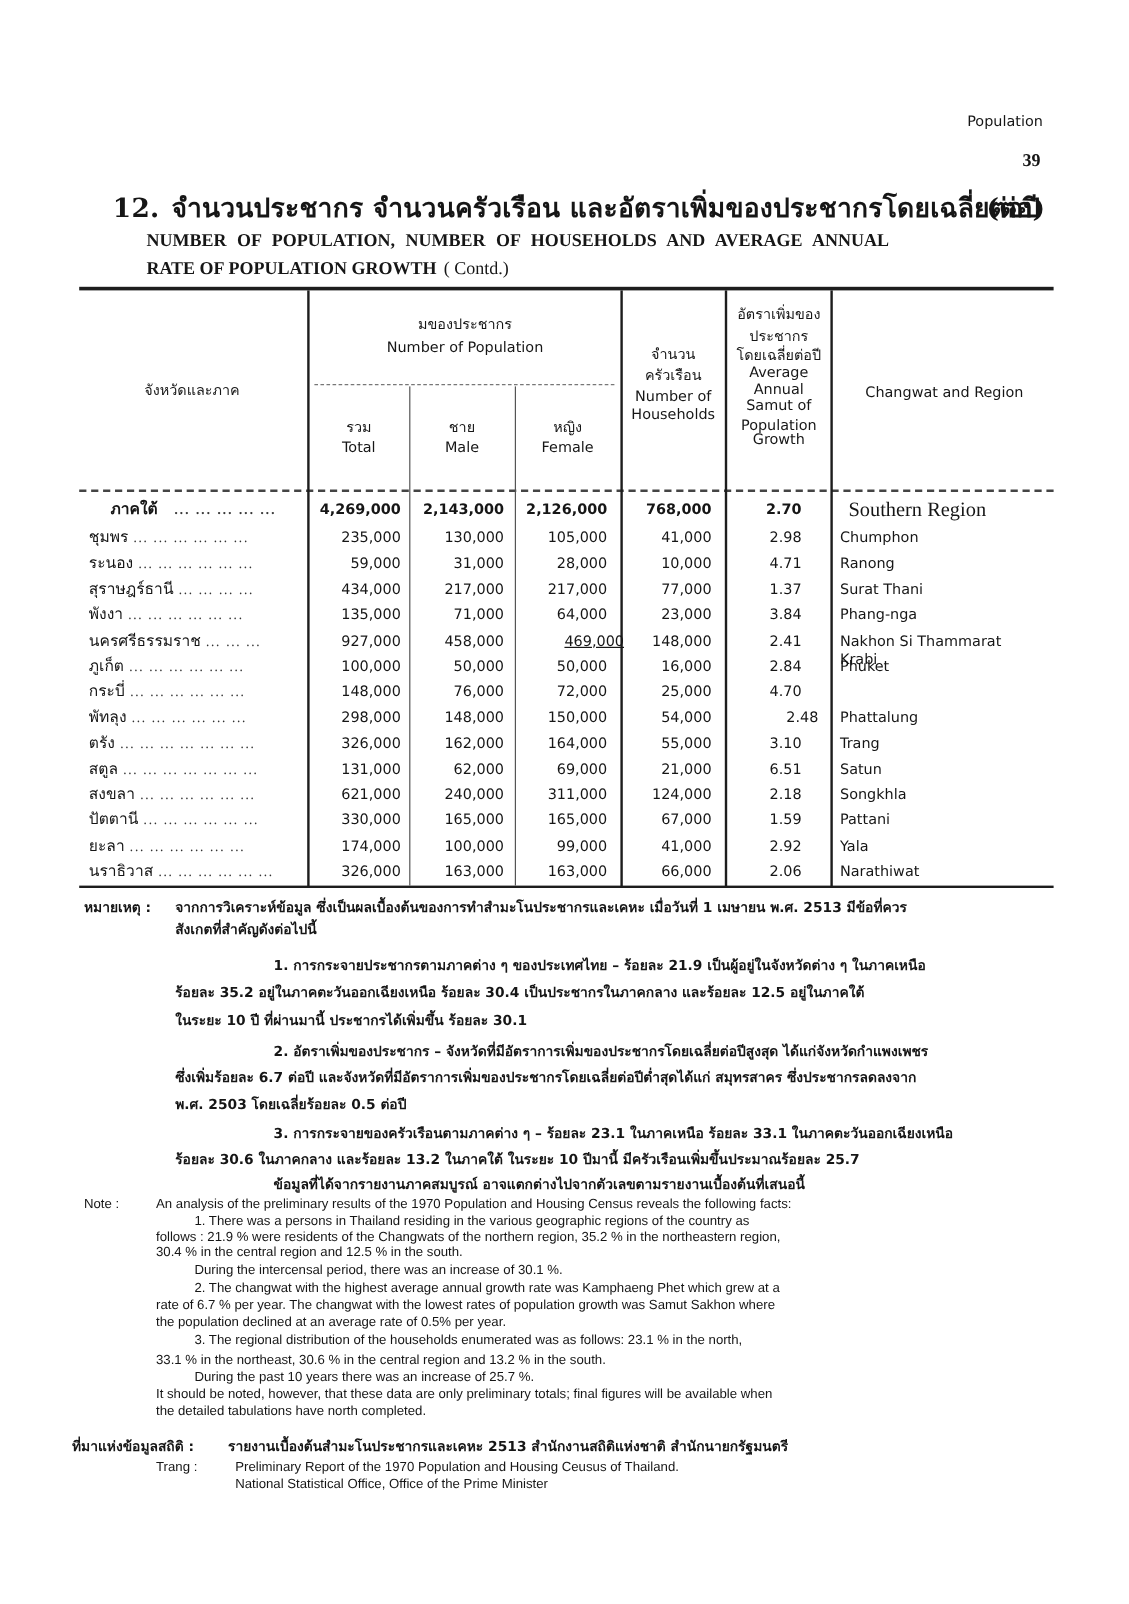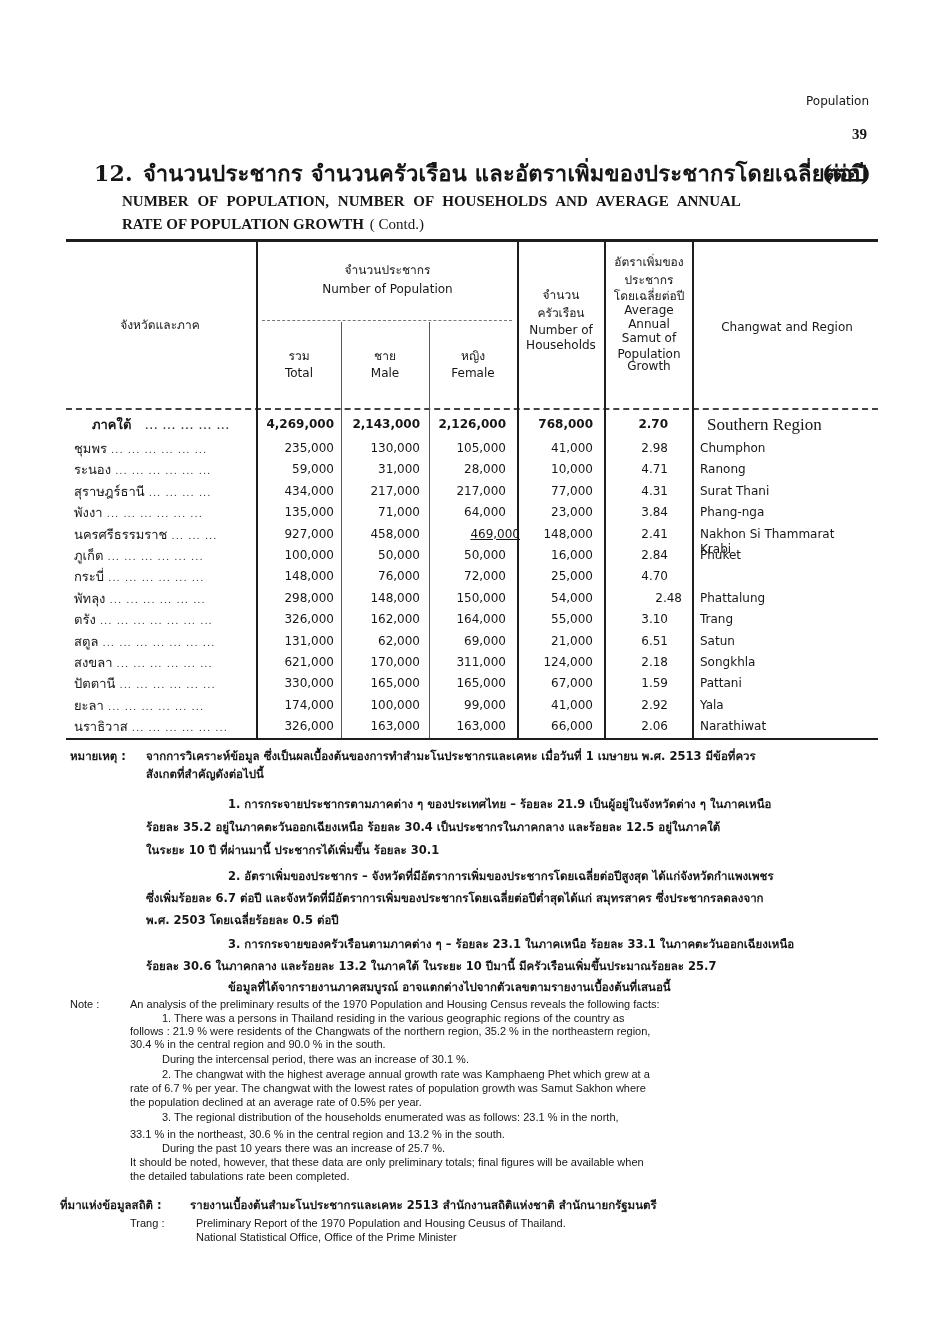--- a/index.html
+++ b/index.html
@@ -60,21 +60,21 @@
   <div class="vline" style="left:692px; top:242px; height:497px;"></div>
 
   <div class="dash" style="left:262px; top:320px; width:250px;"></div>
   <div class="vthin" style="left:341px; top:322px; height:416px;"></div>
   <div class="vthin" style="left:429px; top:322px; height:416px;"></div>
 
   <div class="hdr" style="left:70px; top:318px; width:180px;">
     <span class="th">จังหวัดและภาค</span>
   </div>
   <div class="hdr" style="left:260px; top:263px; width:255px;">
-    <span class="th">จำนวนประชากร</span>
+    <span class="th">มของประชากร</span>
     <span style="display:block; margin-top:4px;">Number of Population</span>
   </div>
   <div class="hdr" style="left:258px; top:349px; width:82px;">
     <span class="th">รวม</span>
     <span style="display:block; margin-top:2px;">Total</span>
   </div>
   <div class="hdr" style="left:342px; top:349px; width:86px;">
     <span class="th">ชาย</span>
     <span style="display:block; margin-top:2px;">Male</span>
   </div>
@@ -132,21 +132,21 @@
         <div class="cell num-cell" style="left:520px; width:73px; top:459.4px;">10,000</div>
         <div class="cell num-cell" style="left:606px; width:62px; top:459.4px;">4.71</div>
         <div class="cell" style="left:700px; top:459.4px;">Ranong</div>
       </div>
       <div>
         <div class="cell row-name" style="top:480.8px;"><span>สุราษฎร์ธานี</span> <span class="dots">... ... ... ...</span></div>
         <div class="cell num-cell" style="left:262px; width:72px; top:480.8px;">434,000</div>
         <div class="cell num-cell" style="left:346px; width:74px; top:480.8px;">217,000</div>
         <div class="cell num-cell" style="left:434px; width:72px; top:480.8px;">217,000</div>
         <div class="cell num-cell" style="left:520px; width:73px; top:480.8px;">77,000</div>
-        <div class="cell num-cell" style="left:606px; width:62px; top:480.8px;">4.31</div>
+        <div class="cell num-cell" style="left:606px; width:62px; top:480.8px;">1.37</div>
         <div class="cell" style="left:700px; top:480.8px;">Surat Thani</div>
       </div>
       <div>
         <div class="cell row-name" style="top:502.2px;"><span>พังงา</span> <span class="dots">... ... ... ... ... ...</span></div>
         <div class="cell num-cell" style="left:262px; width:72px; top:502.2px;">135,000</div>
         <div class="cell num-cell" style="left:346px; width:74px; top:502.2px;">71,000</div>
         <div class="cell num-cell" style="left:434px; width:72px; top:502.2px;">64,000</div>
         <div class="cell num-cell" style="left:520px; width:73px; top:502.2px;">23,000</div>
         <div class="cell num-cell" style="left:606px; width:62px; top:502.2px;">3.84</div>
         <div class="cell" style="left:700px; top:502.2px;">Phang-nga</div>
@@ -201,21 +201,21 @@
         <div class="cell num-cell" style="left:262px; width:72px; top:630.6px;">131,000</div>
         <div class="cell num-cell" style="left:346px; width:74px; top:630.6px;">62,000</div>
         <div class="cell num-cell" style="left:434px; width:72px; top:630.6px;">69,000</div>
         <div class="cell num-cell" style="left:520px; width:73px; top:630.6px;">21,000</div>
         <div class="cell num-cell" style="left:606px; width:62px; top:630.6px;">6.51</div>
         <div class="cell" style="left:700px; top:630.6px;">Satun</div>
       </div>
       <div>
         <div class="cell row-name" style="top:652px;"><span>สงขลา</span> <span class="dots">... ... ... ... ... ...</span></div>
         <div class="cell num-cell" style="left:262px; width:72px; top:652px;">621,000</div>
-        <div class="cell num-cell" style="left:346px; width:74px; top:652px;">170,000</div>
+        <div class="cell num-cell" style="left:346px; width:74px; top:652px;">240,000</div>
         <div class="cell num-cell" style="left:434px; width:72px; top:652px;">311,000</div>
         <div class="cell num-cell" style="left:520px; width:73px; top:652px;">124,000</div>
         <div class="cell num-cell" style="left:606px; width:62px; top:652px;">2.18</div>
         <div class="cell" style="left:700px; top:652px;">Songkhla</div>
       </div>
       <div>
         <div class="cell row-name" style="top:673.4px;"><span>ปัตตานี</span> <span class="dots">... ... ... ... ... ...</span></div>
         <div class="cell num-cell" style="left:262px; width:72px; top:673.4px;">330,000</div>
         <div class="cell num-cell" style="left:346px; width:74px; top:673.4px;">165,000</div>
         <div class="cell num-cell" style="left:434px; width:72px; top:673.4px;">165,000</div>
@@ -257,30 +257,30 @@
   <div class="abs" style="left:158px; top:188px; white-space:nowrap;">3.  การกระจายของครัวเรือนตามภาคต่าง ๆ – ร้อยละ 23.1 ในภาคเหนือ  ร้อยละ 33.1 ในภาคตะวันออกเฉียงเหนือ</div>
   <div class="abs" style="left:76px; top:210px; white-space:nowrap;">ร้อยละ 30.6 ในภาคกลาง  และร้อยละ 13.2 ในภาคใต้  ในระยะ 10 ปีมานี้  มีครัวเรือนเพิ่มขึ้นประมาณร้อยละ 25.7</div>
   <div class="abs" style="left:158px; top:231px; white-space:nowrap;">ข้อมูลที่ได้จากรายงานภาคสมบูรณ์  อาจแตกต่างไปจากตัวเลขตามรายงานเบื้องต้นที่เสนอนี้</div>
 </div>
 
 <div class="abs note-en" style="left:70px; top:998px; width:810px;">
   <div class="abs" style="left:0; top:0;">Note :</div>
   <div class="abs" style="left:60px; top:0; white-space:nowrap;">An analysis of the preliminary results of the 1970 Population and Housing Census reveals the following facts:</div>
   <div class="abs" style="left:92px; top:14px; white-space:nowrap;">1. There was a persons in  Thailand residing in the  various geographic  regions of the country as</div>
   <div class="abs" style="left:60px; top:27px; white-space:nowrap;">follows : 21.9 %  were residents  of the Changwats of the northern region, 35.2 % in the northeastern region,</div>
-  <div class="abs" style="left:60px; top:40px; white-space:nowrap;">30.4 % in the central region and 90.0 % in the south.</div>
+  <div class="abs" style="left:60px; top:40px; white-space:nowrap;">30.4 % in the central region and 12.5 % in the south.</div>
   <div class="abs" style="left:92px; top:55px; white-space:nowrap;">During the intercensal period, there was an increase of 30.1 %.</div>
   <div class="abs" style="left:92px; top:70px; white-space:nowrap;">2. The changwat with the highest average annual growth rate was Kamphaeng  Phet which grew at a</div>
   <div class="abs" style="left:60px; top:84px; white-space:nowrap;">rate of 6.7 % per year. The changwat with the lowest rates  of population  growth was Samut Sakhon where</div>
   <div class="abs" style="left:60px; top:98px; white-space:nowrap;">the population declined at an average rate of 0.5% per year.</div>
   <div class="abs" style="left:92px; top:113px; white-space:nowrap;">3. The regional distribution of the households  enumerated was as follows: 23.1 % in the north,</div>
   <div class="abs" style="left:60px; top:130px; white-space:nowrap;">33.1 % in the northeast, 30.6 % in the central region and 13.2 % in the south.</div>
   <div class="abs" style="left:92px; top:144px; white-space:nowrap;">During the past 10 years there was an increase of 25.7 %.</div>
   <div class="abs" style="left:60px; top:158px; white-space:nowrap;">It should be noted, however, that these data are only preliminary totals; final  figures will be available when</div>
-  <div class="abs" style="left:60px; top:172px; white-space:nowrap;">the detailed tabulations rate been completed.</div>
+  <div class="abs" style="left:60px; top:172px; white-space:nowrap;">the detailed tabulations have north completed.</div>
 </div>
 
 <div class="abs" style="left:60px; top:1196px; width:820px;">
   <div class="abs notes" style="left:0; top:0; white-space:nowrap;">ที่มาแห่งข้อมูลสถิติ :</div>
   <div class="abs notes" style="left:130px; top:0; white-space:nowrap;">รายงานเบื้องต้นสำมะโนประชากรและเคหะ 2513  สำนักงานสถิติแห่งชาติ  สำนักนายกรัฐมนตรี</div>
   <div class="abs note-en" style="left:70px; top:21px; white-space:nowrap;">Trang :</div>
   <div class="abs note-en" style="left:136px; top:21px; white-space:nowrap;">Preliminary Report of the 1970 Population and Housing Ceusus of Thailand.</div>
   <div class="abs note-en" style="left:136px; top:35px; white-space:nowrap;">National Statistical Office, Office of the Prime Minister</div>
 </div>
 

